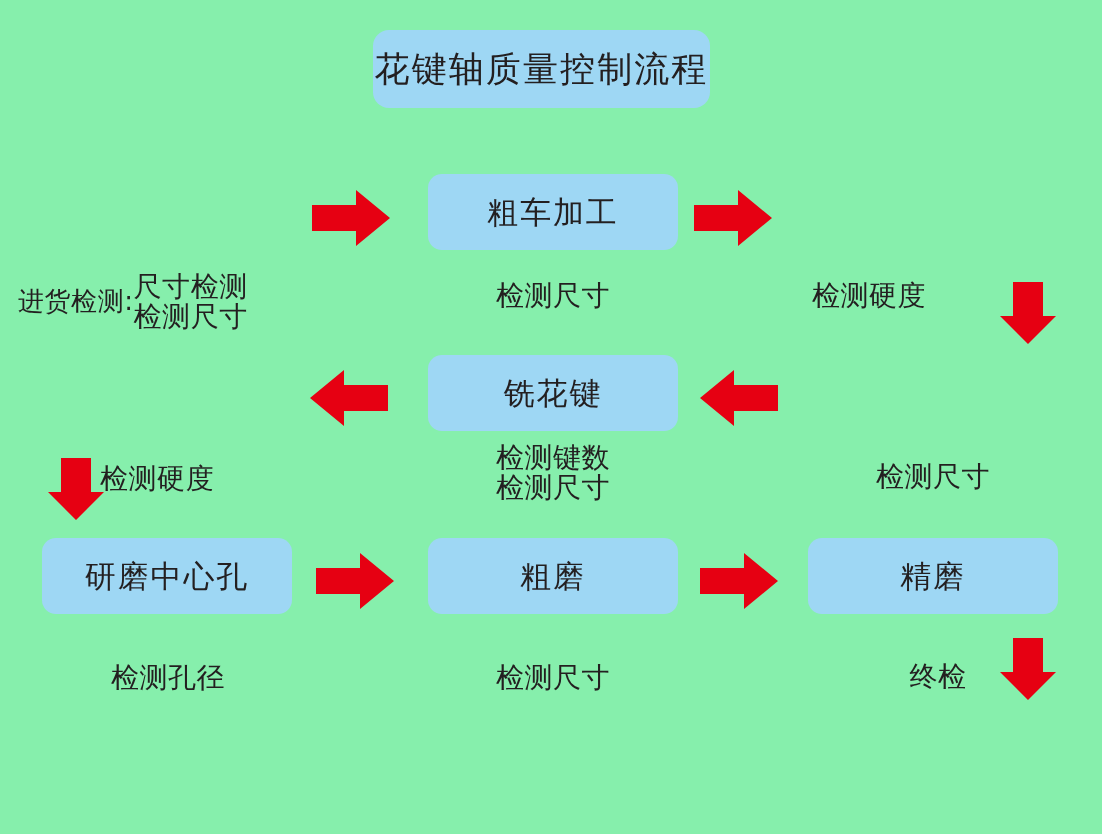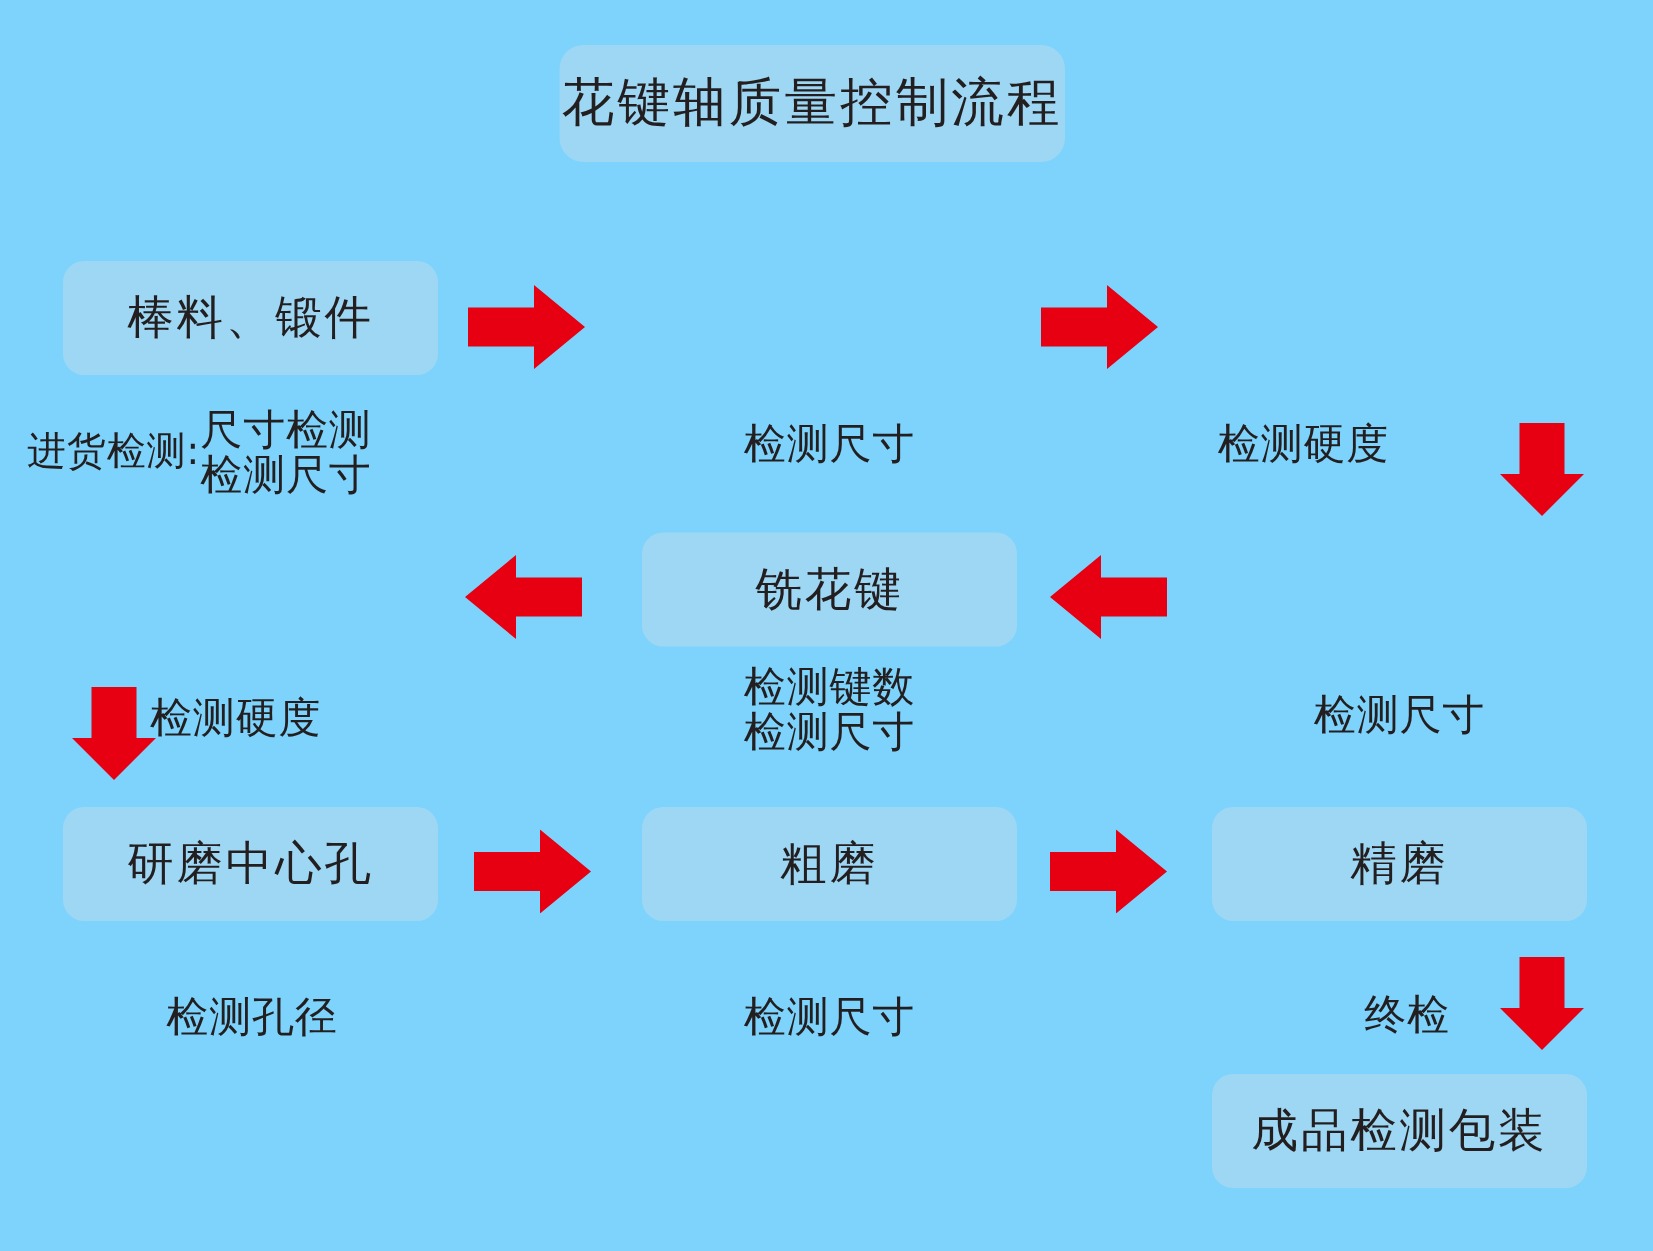--- a/index.html
+++ b/index.html
@@ -9,21 +9,21 @@
     background: #fdfdfd;
   }
   body {
     font-family: "DejaVu Sans", "Liberation Sans", sans-serif;
     color: #231f20;
   }
   #canvas {
     position: relative;
     width: 1102px;
     height: 834px;
-    background: #7dd3fc;
+    background: #86efac;
     overflow: hidden;
   }
 
   
   .box {
     position: absolute;
     background: #9ed7f4;
     border-radius: 14px;
     display: flex;
     align-items: center;
@@ -118,30 +118,30 @@
 </style>
 </head>
 <body>
 
 <div id="canvas">
 
   <div class="box title-box">
     <span>花键轴质量控制流程</span>
   </div>
 
-  <div class="box step-box col-1 row-1">
-    <span>棒料、锻件</span>
-  </div>
 
   <div class="arrow arrow-right-1">
     <svg width="78" height="56" viewBox="0 0 78 56" aria-hidden="true">
       <polygon points="0,15 44,15 44,0 78,28 44,56 44,41 0,41" fill="#e60012"></polygon>
     </svg>
   </div>
 
+  <div class="box step-box col-2 row-1">
+    <span>粗车加工</span>
+  </div>
 
   <div class="arrow arrow-right-2">
     <svg width="78" height="56" viewBox="0 0 78 56" aria-hidden="true">
       <polygon points="0,15 44,15 44,0 78,28 44,56 44,41 0,41" fill="#e60012"></polygon>
     </svg>
   </div>
 
 
   <div class="caption cap-r1c1">
     <span class="lead">进货检测:</span><span class="two-line"><span>尺寸检测</span><br><span>检测尺寸</span></span>
@@ -233,17 +233,14 @@
   <div class="caption center cap-r3c3">
     <span>终检</span>
   </div>
 
   <div class="arrow arrow-down-3">
     <svg width="56" height="62" viewBox="0 0 56 62" aria-hidden="true">
       <polygon points="13,0 43,0 43,34 56,34 28,62 0,34 13,34" fill="#e60012"></polygon>
     </svg>
   </div>
 
-  <div class="box step-box col-3 row-4">
-    <span>成品检测包装</span>
-  </div>
 
 </div>
 
 </body></html>

